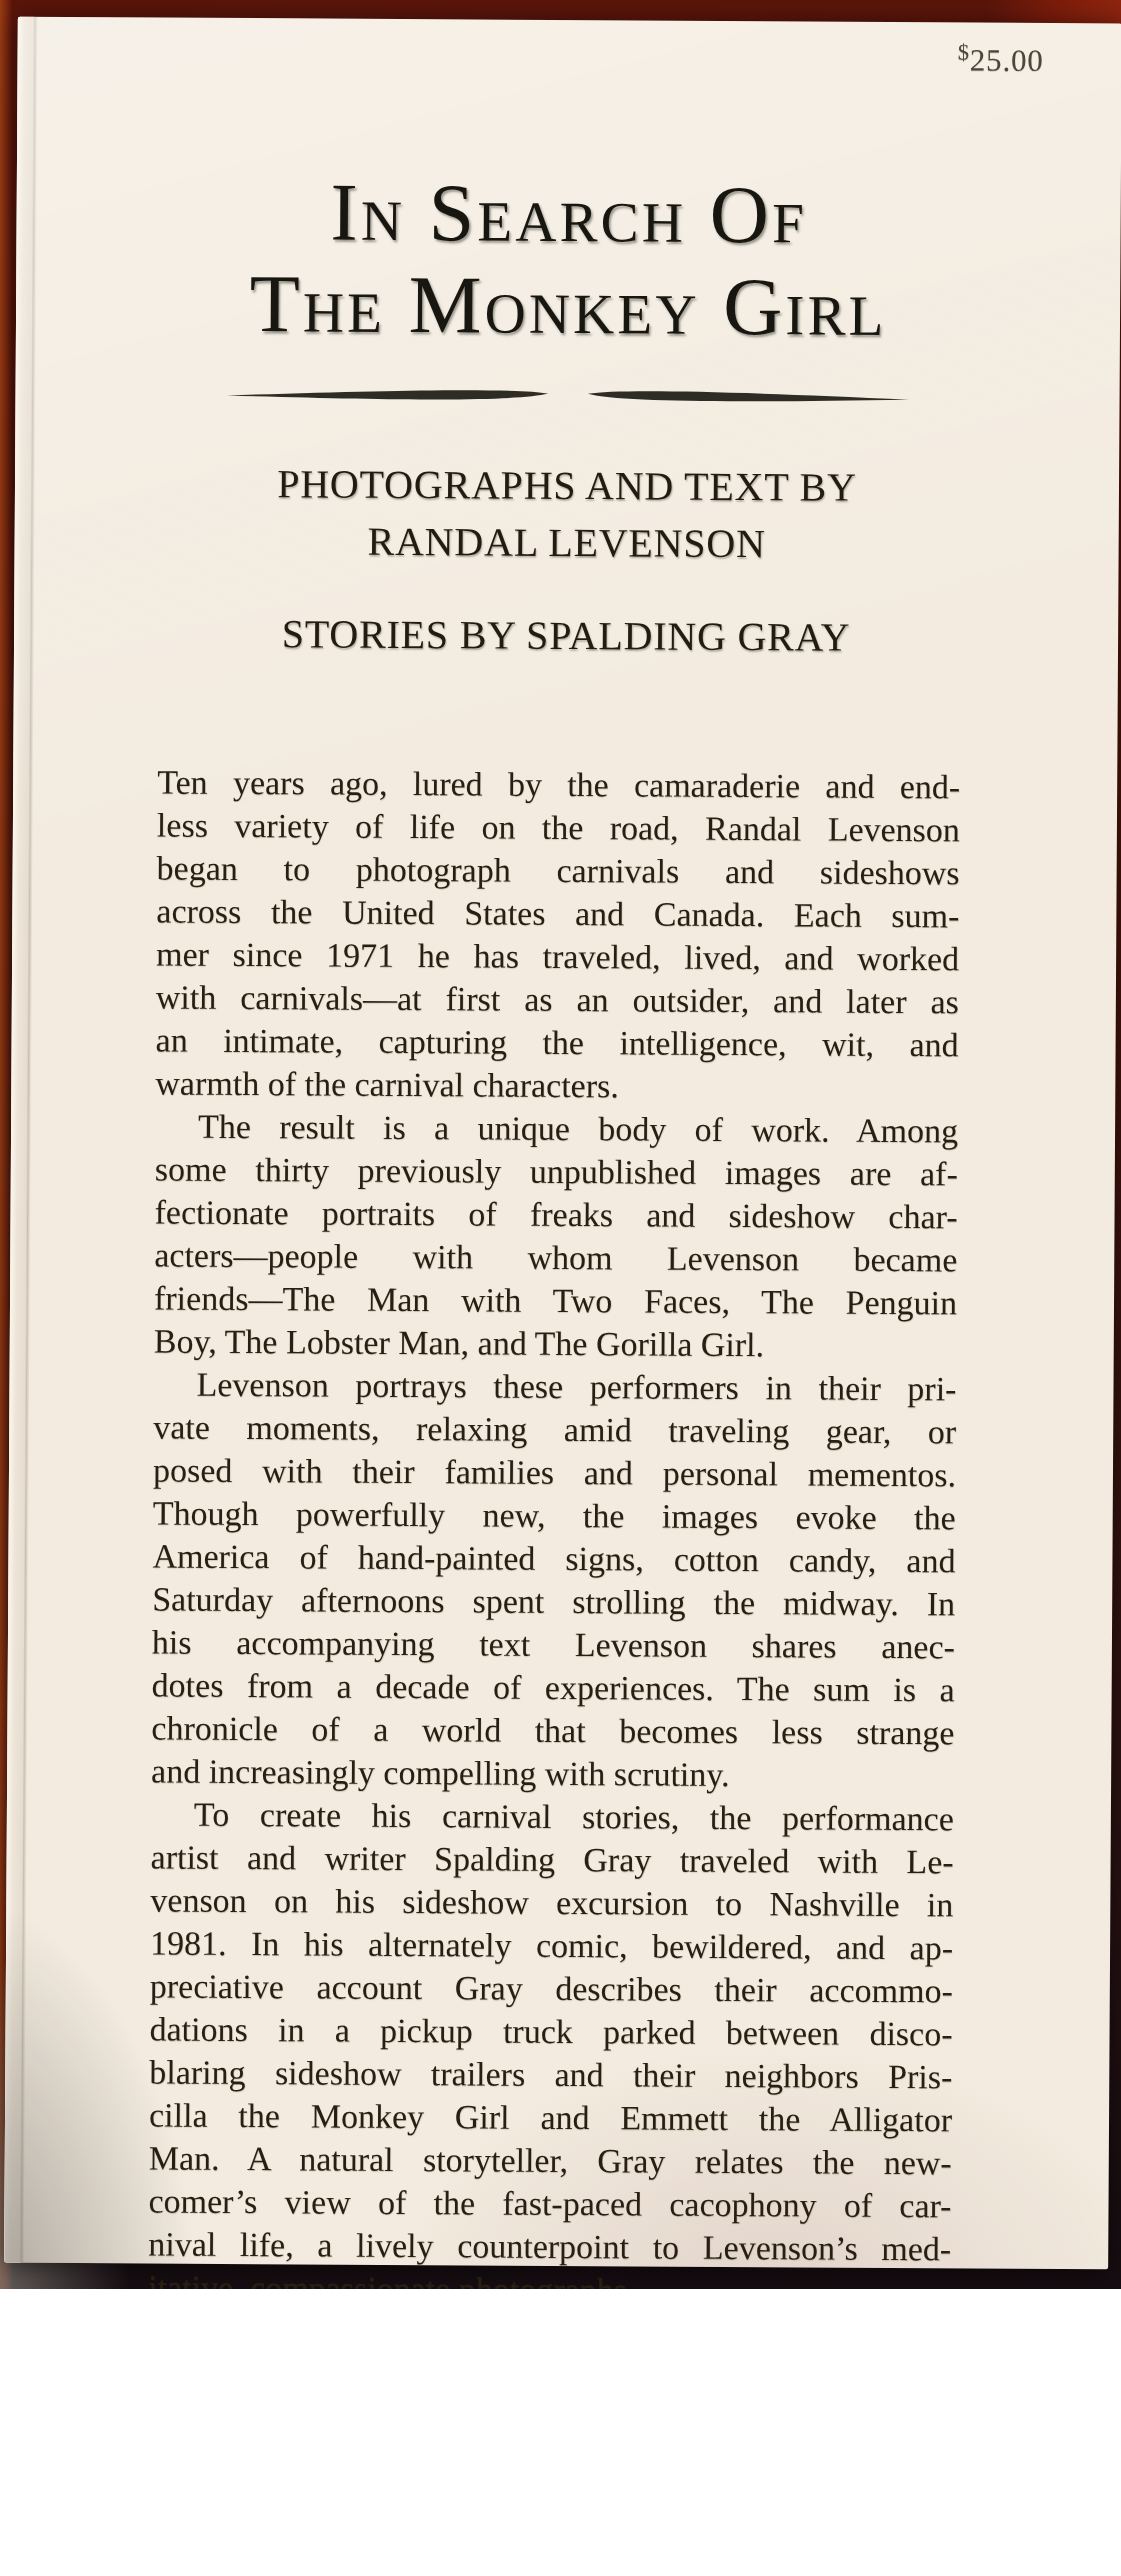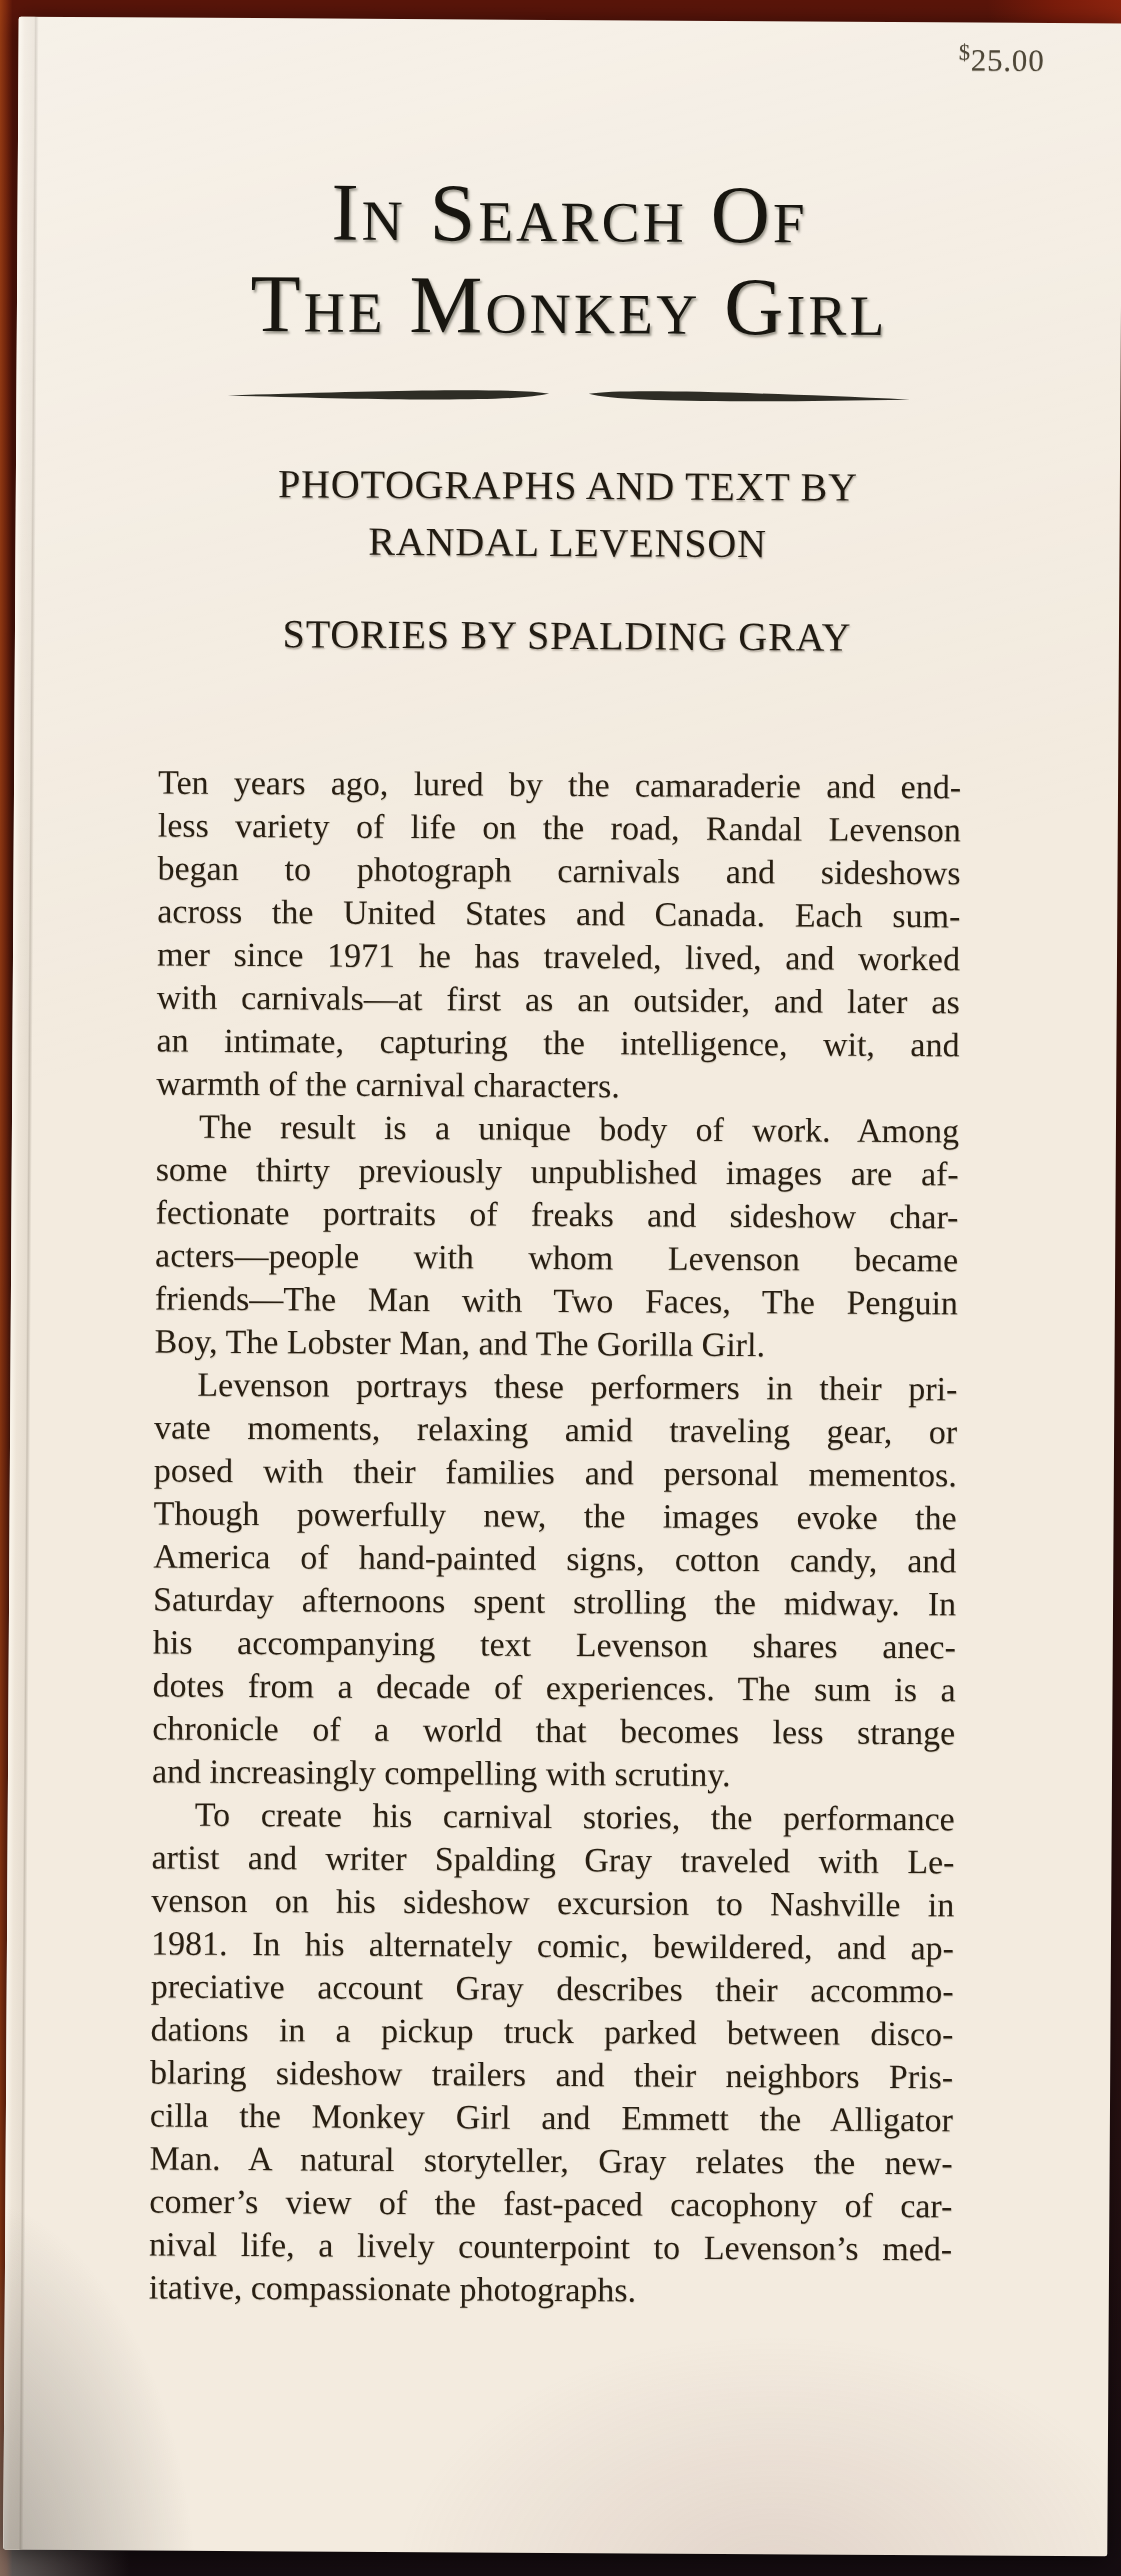--- a/index.html
+++ b/index.html
@@ -1,21 +1,21 @@
 <!DOCTYPE html>
 <html style="font-size:12.4px"><head>
 <meta charset="utf-8">
 <style>
   * { margin:0; padding:0; box-sizing:border-box; }
   html,body { width:1122px; height:2576px; }
   body { font-family:"Liberation Serif","DejaVu Serif",serif; }
 
   
   .scene {
-    position:relative; width:1122px; height:2576px; overflow:hidden;
+    position:relative; width:1122px; height:2289px; overflow:hidden;
     background:
       radial-gradient(233px 481px ellipse at -3% 100%, rgba(125,120,115,0.95), rgba(125,120,115,0) 70%),
       linear-gradient(to right, rgba(156,62,20,0.95) 0px, rgba(130,44,16,0.85) 6.2px, rgba(130,44,16,0) 12.4px),
       radial-gradient(147px 233px ellipse at 101% -1%, #942711 0%, #7a1c0b 55%, rgba(122,28,11,0) 100%),
       linear-gradient(to bottom, #5a150a 0%, #471309 38%, #2c1212 78%, #150d11 100%);
   }
 
   
   .paper {
     position:absolute; left:11px; top:20px; right:7px; bottom:23px;

